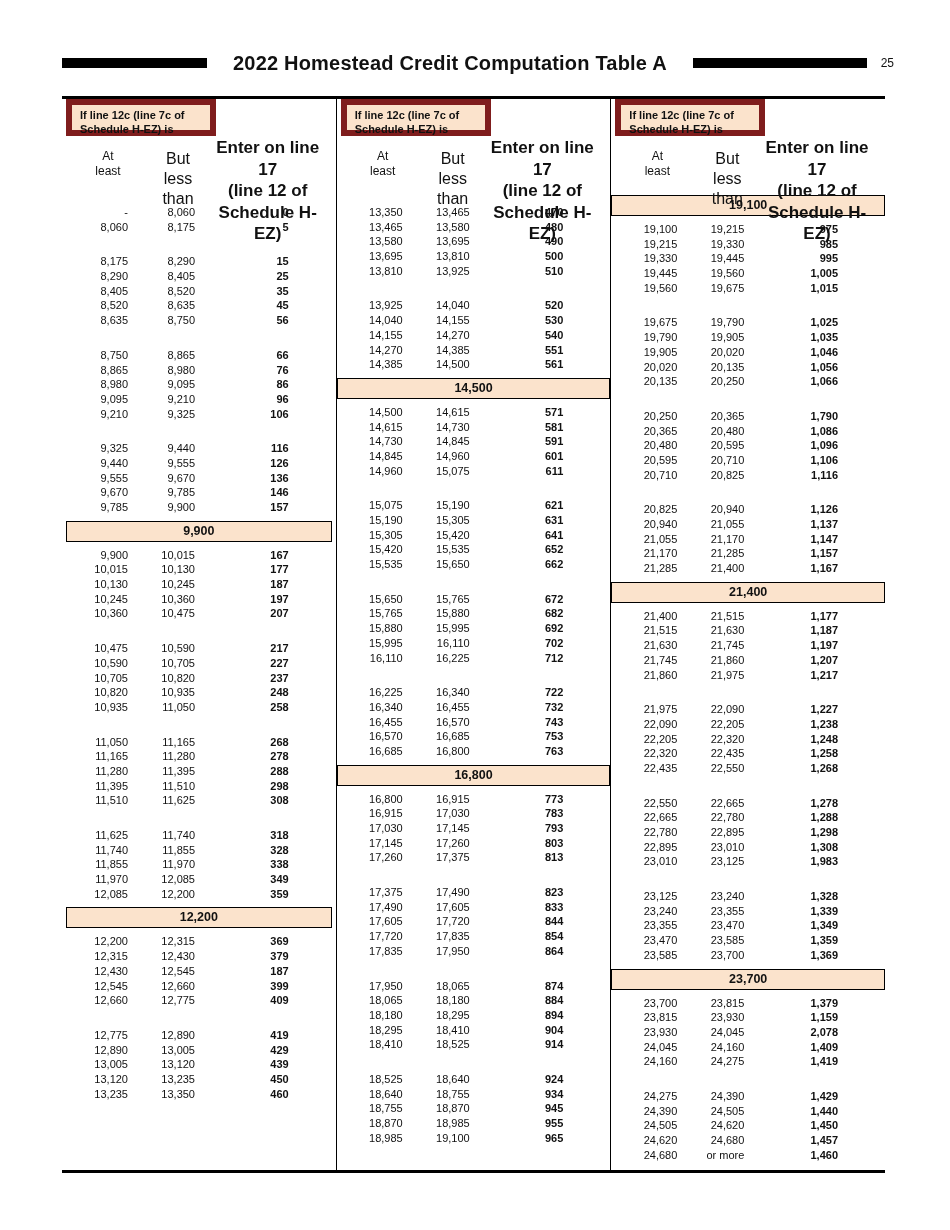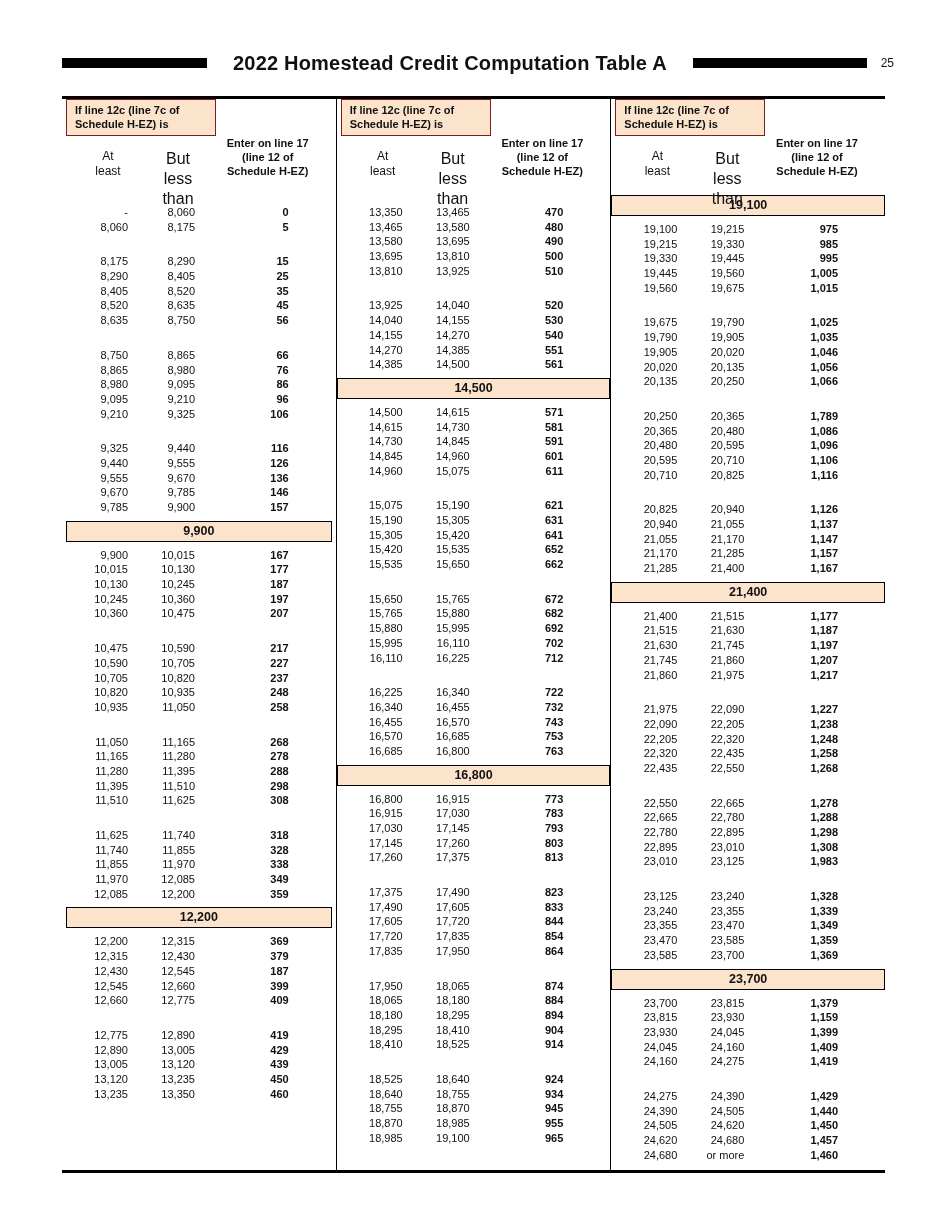--- a/index.html
+++ b/index.html
@@ -14,25 +14,25 @@
   .doc-title { font-size:20px; font-weight:bold; margin:0 26px; white-space:nowrap; letter-spacing:.2px; }
   .page-num { font-size:12px; margin-left:14px; }
 
   .table-wrap { margin:20px 65px 0 62px; border-top:3px solid #000; border-bottom:3px solid #000; height:1077px; }
   .columns { display:flex; height:1071px; overflow:hidden; }
   .col { flex:1; overflow:hidden; position:relative; }
   .col + .col { border-left:1px solid #000; }
 
   .col-header { position:relative; height:90px; }
   .if-box { position:absolute; left:4px; top:0; width:150px; height:37px; background:var(--hl);
-            border:1px solid #7f1d1d; font-weight:bold; font-size:11px; line-height:1.3; padding:3px 4px 0 8px; }
+            border:6px solid #7f1d1d; font-weight:bold; font-size:11px; line-height:1.3; padding:3px 4px 0 8px; }
   .at-label { position:absolute; left:26px; top:50px; width:40px; text-align:center; font-size:12px; line-height:1.25; }
   .bl-label { position:absolute; left:88px; top:50px; width:56px; text-align:center; font-size:16px; line-height:1.25; }
   .enter-label { position:absolute; right:6px; top:38px; width:124px; text-align:center; font-weight:bold;
-                 font-size:11px; line-height:1.27; }
+                 font-size:17px; line-height:1.27; }
 
   .rows-block + .rows-block { margin-top:20px; }
   .col-header + .rows-block { margin-top:16px; }
   .section-bar { margin:6px 0; background:var(--hl); border:1px solid #000; text-align:center;
                  font-weight:bold; font-size:12.5px; height:21px; line-height:19px; }
   .col:first-child .section-bar { width:calc(100% - 8px); margin-left:4px; }
 
   .row { display:grid; grid-template-columns:66px 67px 1fr; height:14.7px; line-height:14.7px; font-size:11px; }
   .row .c0, .row .c1 { text-align:right; }
   .row .c2 { text-align:right; padding-right:47px; font-weight:bold; }
@@ -675,21 +675,21 @@
             <div class="row">
               <div class="c0">20,135</div>
               <div class="c1">20,250</div>
               <div class="c2">1,066</div>
             </div>
           </div>
           <div class="rows-block">
             <div class="row">
               <div class="c0">20,250</div>
               <div class="c1">20,365</div>
-              <div class="c2">1,789</div>
+              <div class="c2">1,790</div>
             </div>
             <div class="row">
               <div class="c0">20,365</div>
               <div class="c1">20,480</div>
               <div class="c2">1,086</div>
             </div>
             <div class="row">
               <div class="c0">20,480</div>
               <div class="c1">20,595</div>
               <div class="c2">1,096</div>
@@ -849,21 +849,21 @@
               <div class="c2">1,379</div>
             </div>
             <div class="row">
               <div class="c0">23,815</div>
               <div class="c1">23,930</div>
               <div class="c2">1,159</div>
             </div>
             <div class="row">
               <div class="c0">23,930</div>
               <div class="c1">24,045</div>
-              <div class="c2">1,399</div>
+              <div class="c2">2,078</div>
             </div>
             <div class="row">
               <div class="c0">24,045</div>
               <div class="c1">24,160</div>
               <div class="c2">1,409</div>
             </div>
             <div class="row">
               <div class="c0">24,160</div>
               <div class="c1">24,275</div>
               <div class="c2">1,419</div>

